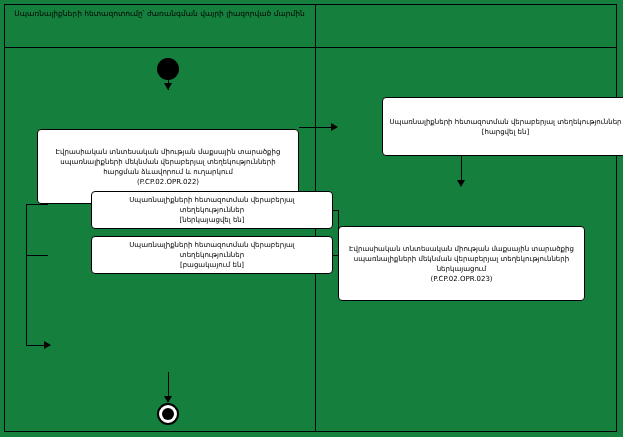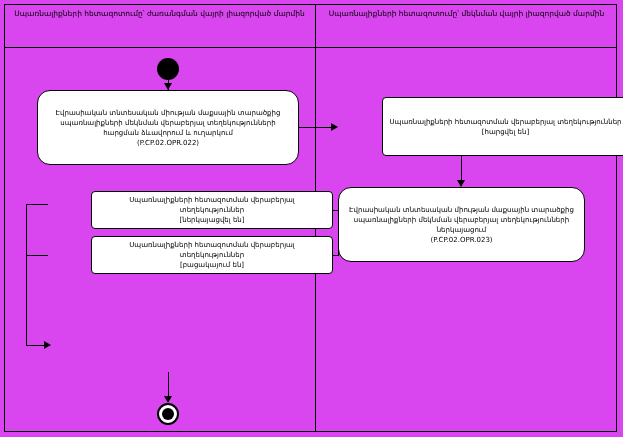--- a/index.html
+++ b/index.html
@@ -7,21 +7,21 @@
     padding: 0;
     background: #ffffff;
   }
   body {
     font-family: "DejaVu Sans", sans-serif;
   }
   #canvas {
     position: relative;
     width: 623px;
     height: 437px;
-    background: #d946ef;
+    background: #15803d;
     overflow: hidden;
   }
   .outer-frame {
     position: absolute;
     left: 4px;
     top: 4px;
     width: 613px;
     height: 428px;
     border: 1px solid #000000;
     box-sizing: border-box;
@@ -68,21 +68,22 @@
     display: flex;
     align-items: center;
     justify-content: center;
     text-align: center;
     font-size: 7px;
     line-height: 10px;
     color: #000000;
     padding: 2px 5px;
   }
   .node.rounded {
-    border-radius: 13px;
+    border-radius: 4px;
+    margin-top: 39px;
   }
   .node.rect {
     border-radius: 4px;
     margin-left: 44px;
   }
   .node-text {
     display: block;
     white-space: pre-line;
   }
   .start-node {
@@ -140,21 +141,20 @@
 </head>
 <body>
 
 <div id="canvas">
 
   <div class="outer-frame"></div>
   <div class="lane-divider"></div>
   <div class="lane-header-divider"></div>
 
   <div class="lane-title left">Սպառնալիքների հետազոտումը՝ ժառանգման վայրի լիազորված մարմին</div>
-  <div class="lane-title right">Սպառնալիքների հետազոտումը՝ մեկնման վայրի լիազորված մարմին</div>
 
   <div class="start-node" style="left:157px; top:58px;"></div>
 
   <div class="edge-line edge-v" style="left:168px; top:80px; height:10px;"></div>
   <div class="arrow arrow-down" style="left:164px; top:83px;"></div>
 
   <div class="node rounded" style="left:37px; top:90px; width:262px; height:75px;">
     <span class="node-text">Էվրասիական տնտեսական միության մաքսային տարածքից սպառնալիքների մեկնման վերաբերյալ տեղեկությունների հարցման ձևավորում և ուղարկում
 (P.CP.02.OPR.022)</span>
   </div>

